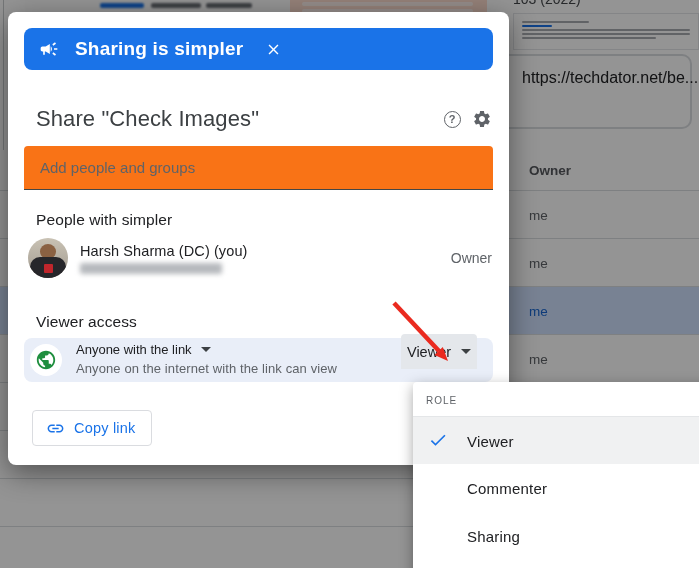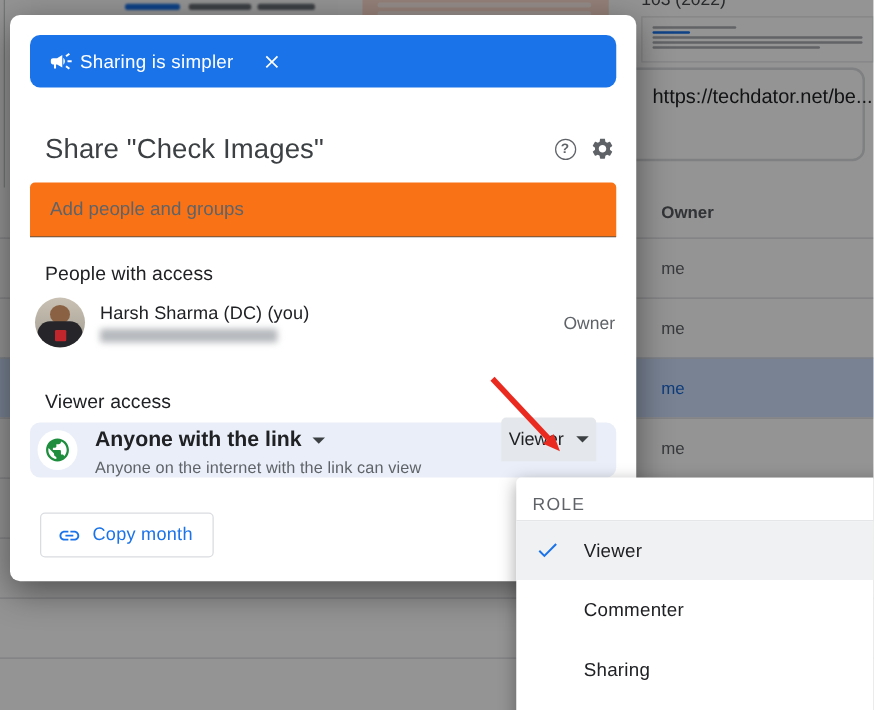--- a/index.html
+++ b/index.html
@@ -34,21 +34,21 @@
   .fl-row.header .fl-text{font-weight:700;color:#56595e;font-size:13.5px;}
   .fl-row.selected .fl-text{color:#1967d2;}
 
   .scrim{position:absolute;inset:0;background:rgba(0,0,0,0.42);z-index:1;}
 
   
   .dialog{position:absolute;left:8px;top:12px;width:501px;height:453px;background:#fff;border-radius:8px;
           box-shadow:0 8px 28px rgba(0,0,0,0.45);z-index:2;}
   .banner{position:absolute;left:16px;right:16px;top:16px;height:42px;background:#1a73e8;border-radius:8px;
           display:flex;align-items:center;padding:0 18px 0 15px;color:#fff;}
-  .banner-title{font-size:15px;font-weight:400;margin-left:5px;letter-spacing:.2px;}
+  .banner-title{font-size:19px;font-weight:700;margin-left:16px;letter-spacing:.2px;}
   .banner-action{margin-left:auto;font-size:15px;font-weight:700;letter-spacing:.2px;cursor:pointer;}
   .banner-close{margin-left:22px;display:flex;cursor:pointer;}
   .title-row{position:absolute;left:28px;right:12px;top:92px;display:flex;align-items:center;}
   .dlg-title{font-size:22px;font-weight:400;color:#3c4043;margin:0;flex:1;letter-spacing:.1px;}
   .icon-btn{width:30px;height:30px;display:flex;align-items:center;justify-content:center;cursor:pointer;}
   .help-circle{width:17px;height:17px;border:1.7px solid #5f6368;border-radius:50%;display:flex;align-items:center;justify-content:center;
                font-size:11px;font-weight:700;color:#5f6368;}
   .add-input{position:absolute;left:16px;right:16px;top:134px;height:44px;background:#f97316;border:none;
              border-bottom:1px solid #444746;border-radius:4px 4px 0 0;padding:0 16px;font-size:15px;color:#202124;outline:none;}
   .add-input::placeholder{color:#5f6368;}
@@ -62,34 +62,34 @@
   .avatar .shirt{position:absolute;left:2px;top:19px;width:36px;height:21px;border-radius:10px 10px 0 0;background:#26262a;}
   .avatar .patch{position:absolute;left:16px;top:26px;width:9px;height:9px;background:#c0262c;border-radius:1px;}
   .person-info{margin-left:12px;flex:1;}
   .person-name{font-size:14.5px;color:#202124;letter-spacing:.1px;}
   .person-email{width:142px;height:11px;margin-top:4px;background:#b6b9bd;border-radius:2px;filter:blur(2.5px);}
   .person-role{font-size:14px;color:#5f6368;}
   .access-row{position:absolute;left:16px;right:16px;top:326px;height:44px;background:#e9eef8;border-radius:8px;}
   .globe-chip{position:absolute;left:6px;top:6px;width:32px;height:32px;border-radius:50%;background:#fff;
               display:flex;align-items:center;justify-content:center;}
   .access-text{position:absolute;left:52px;top:4px;}
-  .access-main{font-size:17px;font-weight:700;color:#202124;display:flex;align-items:center;cursor:pointer;text-align:center;}
+  .access-main{font-size:13px;font-weight:400;color:#202124;display:flex;align-items:center;cursor:pointer;text-align:center;}
   .caret{width:0;height:0;border-left:5px solid transparent;border-right:5px solid transparent;border-top:5px solid #3c4043;margin-left:9px;}
   .access-sub{font-size:13px;color:#5f6368;margin-top:4px;letter-spacing:.1px;}
   .viewer-btn{position:absolute;right:16px;top:-4px;width:76px;height:35px;background:#e4e7eb;border-radius:4px 4px 0 0;
               display:flex;align-items:center;justify-content:center;font-size:14.5px;color:#202124;cursor:pointer;}
   .viewer-btn .caret{margin-left:10px;}
   .copylink-btn{position:absolute;left:24px;top:398px;height:36px;padding:0 16px 0 13px;border:1px solid #dadce0;border-radius:4px;
                 background:#fff;display:flex;align-items:center;font-size:14.5px;font-weight:500;color:#1a73e8;cursor:pointer;letter-spacing:.2px;}
   .copylink-btn svg{margin-right:9px;}
 
   
   .menu{position:absolute;left:413px;top:382px;width:300px;height:200px;background:#fff;border-radius:4px;
         box-shadow:0 4px 14px rgba(0,0,0,0.35);z-index:3;}
-  .menu-header{position:absolute;left:13px;top:13px;font-size:14px;font-weight:500;color:#5f6368;letter-spacing:1px;}
+  .menu-header{position:absolute;left:13px;top:13px;font-size:10px;font-weight:500;color:#5f6368;letter-spacing:1px;}
   .menu-divider{position:absolute;left:0;right:0;top:34px;height:1px;background:#e4e6e8;}
   .menu-item{position:absolute;left:0;right:0;cursor:pointer;}
   .mi-viewer{top:35px;height:47px;background:#f0f1f2;}
   .mi-commenter{top:82px;height:48px;}
   .mi-editor{top:130px;height:70px;}
   .mi-check{position:absolute;left:15px;top:13px;}
   .mi-label{position:absolute;left:54px;top:50%;transform:translateY(-50%);font-size:15px;color:#202124;letter-spacing:.2px;}
   .mi-editor .mi-label{top:16px;transform:none;}
   .mi-sub{position:absolute;left:54px;top:37px;font-size:13.5px;color:#83878c;letter-spacing:.1px;}
 
@@ -172,21 +172,21 @@
       </span>
       <span class="icon-btn">
         <svg width="20" height="20" viewBox="0 0 24 24">
           <path fill="#5f6368" d="M19.14 12.94c.04-.3.06-.61.06-.94 0-.32-.02-.64-.07-.94l2.03-1.58c.18-.14.23-.41.12-.61l-1.92-3.32c-.12-.22-.37-.29-.59-.22l-2.39.96c-.5-.38-1.03-.7-1.62-.94l-.36-2.54c-.04-.24-.24-.41-.48-.41h-3.84c-.24 0-.43.17-.47.41l-.36 2.54c-.59.24-1.13.57-1.62.94l-2.39-.96c-.22-.08-.47 0-.59.22L2.74 8.87c-.12.21-.08.47.12.61l2.03 1.58c-.05.3-.09.63-.09.94s.02.64.07.94l-2.03 1.58c-.18.14-.23.41-.12.61l1.92 3.32c.12.22.37.29.59.22l2.39-.96c.5.38 1.03.7 1.62.94l.36 2.54c.05.24.24.41.48.41h3.84c.24 0 .44-.17.47-.41l.36-2.54c.59-.24 1.13-.56 1.62-.94l2.39.96c.22.08.47 0 .59-.22l1.92-3.32c.12-.22.07-.47-.12-.61l-2.01-1.58zM12 15.6c-1.98 0-3.6-1.62-3.6-3.6s1.62-3.6 3.6-3.6 3.6 1.62 3.6 3.6-1.62 3.6-3.6 3.6z"></path>
         </svg>
       </span>
     </div>
 
     <input class="add-input" type="text" placeholder="Add people and groups" style="">
 
-    <h2 class="section-h h-people" style="margin:0;">People with access</h2>
+    <h2 class="section-h h-people" style="margin:0;">People with simpler</h2>
 
     <div class="person-row">
       <div class="avatar">
         <div class="head"></div>
         <div class="shirt"></div>
         <div class="patch"></div>
       </div>
       <div class="person-info">
         <div class="person-name">Harsh Sharma (DC) (you)</div>
         <div class="person-email"></div>
@@ -212,21 +212,21 @@
       <div class="viewer-btn">
         <span>Viewer</span>
         <span class="caret"></span>
       </div>
     </div>
 
     <div class="copylink-btn">
       <svg width="19" height="19" viewBox="0 0 24 24">
         <path fill="#1a73e8" d="M3.9 12c0-1.71 1.39-3.1 3.1-3.1h4V7H7c-2.76 0-5 2.24-5 5s2.24 5 5 5h4v-1.9H7c-1.71 0-3.1-1.39-3.1-3.1zM8 13h8v-2H8v2zm9-6h-4v1.9h4c1.71 0 3.1 1.39 3.1 3.1s-1.39 3.1-3.1 3.1h-4V17h4c2.76 0 5-2.24 5-5s-2.24-5-5-5z"></path>
       </svg>
-      <span>Copy month</span>
+      <span>Copy link</span>
     </div>
   </div>
 
   <div class="menu">
     <div class="menu-header">ROLE</div>
     <div class="menu-divider"></div>
     <div class="menu-item mi-viewer">
       <svg class="mi-check" width="20" height="20" viewBox="0 0 24 24">
         <path fill="#1a73e8" d="M9 16.2L4.8 12l-1.4 1.4L9 19 21 7l-1.4-1.4z"></path>
       </svg>

